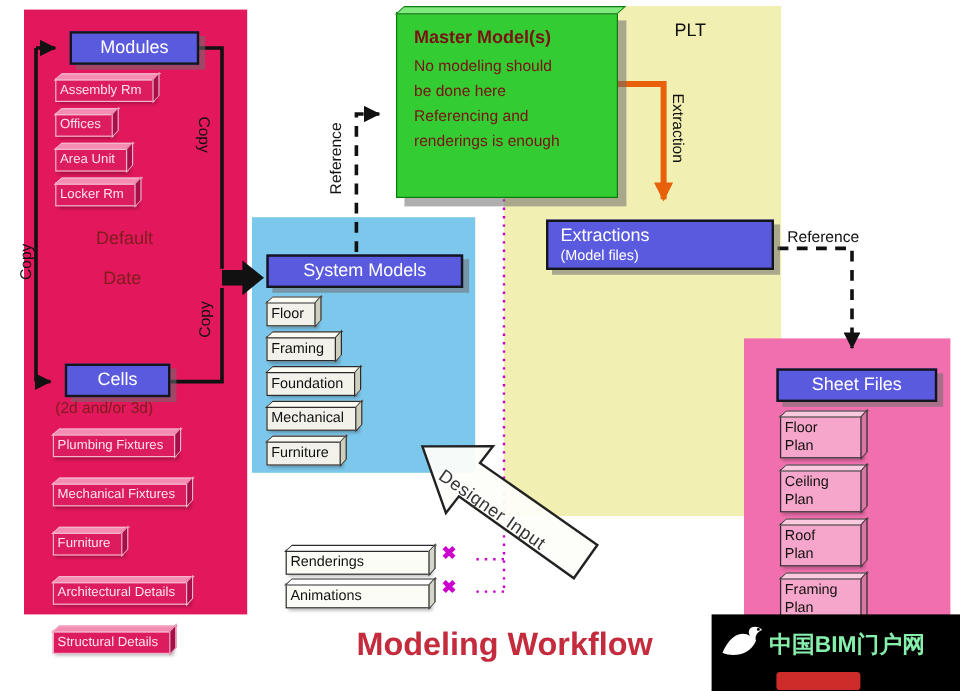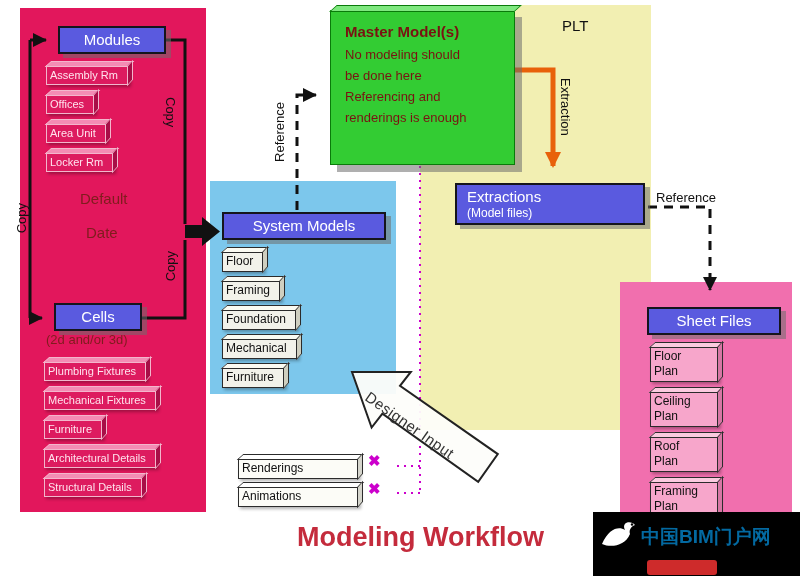--- a/index.html
+++ b/index.html
@@ -40,21 +40,21 @@
   .green-box::before{content:"";position:absolute;left:2px;top:-6px;width:100%;height:5px;
     background:#7FE87F;border:1px solid #0a7a0a;transform:skewX(-48deg);}
   .green-box h3{margin:12px 0 4px 14px;font-size:15px;color:#7A1212;}
   .green-box .line{margin-left:14px;font-size:13px;line-height:21px;color:#7A1212;}
   .cross{position:absolute;color:var(--magenta,#CC00CC);font-size:15px;font-weight:bold;z-index:6;}
   .designer-text{position:absolute;left:372px;top:388px;transform:rotate(35deg);transform-origin:left top;
     font-size:15px;letter-spacing:.5px;color:#333;z-index:6;}
   .workflow-title{position:absolute;left:297px;top:522px;font-size:27px;font-weight:bold;
     color:var(--titlered,#C42B3C);z-index:6;}
   .footer{position:absolute;left:593px;top:512px;width:207px;height:64px;background:#000;z-index:7;}
-  .brand{position:absolute;left:48px;top:12px;color:#0369a1;font-size:19px;font-weight:bold;}
+  .brand{position:absolute;left:48px;top:12px;color:#86efac;font-size:19px;font-weight:bold;}
   .logo{position:absolute;left:6px;top:6px;}
   .redpill{position:absolute;left:54px;top:48px;width:70px;height:15px;background:#CE2B2B;border-radius:3px;}
   svg.overlay{position:absolute;left:0;top:0;z-index:2;pointer-events:none;}
 </style>
 </head>
 <body>
 
 <div class="canvas">
 
   <div class="region" style="left:20px;top:8px;width:186px;height:504px;background:var(--crimson);"></div>
@@ -106,21 +106,21 @@
   <div class="lbl whitetxt" style="left:86px;top:224px;font-size:15px;">Date</div>
 
   <div class="lbl v-up" style="left:14px;top:203px;">Copy</div>
   <div class="lbl v-down" style="left:163px;top:97px;">Copy</div>
   <div class="lbl v-up" style="left:163px;top:251px;">Copy</div>
 
   <div class="hdr" style="left:54px;top:303px;width:72px;">
     <span>Cells</span>
   </div>
   <div class="lbl whitetxt" style="left:46px;top:332px;font-size:13px;">(2d and/or 3d)</div>
-  <div class="col" style="left:44px;top:356px;gap:4px;">
+  <div class="col" style="left:44px;top:356px;gap:16px;">
     <div class="slab c">Plumbing Fixtures</div>
     <div class="slab c">Mechanical Fixtures</div>
     <div class="slab c">Furniture</div>
     <div class="slab c">Architectural Details</div>
     <div class="slab c">Structural Details</div>
   </div>
 
   <div class="hdr" style="left:222px;top:212px;width:148px;">
     <span>System Models</span>
   </div>

